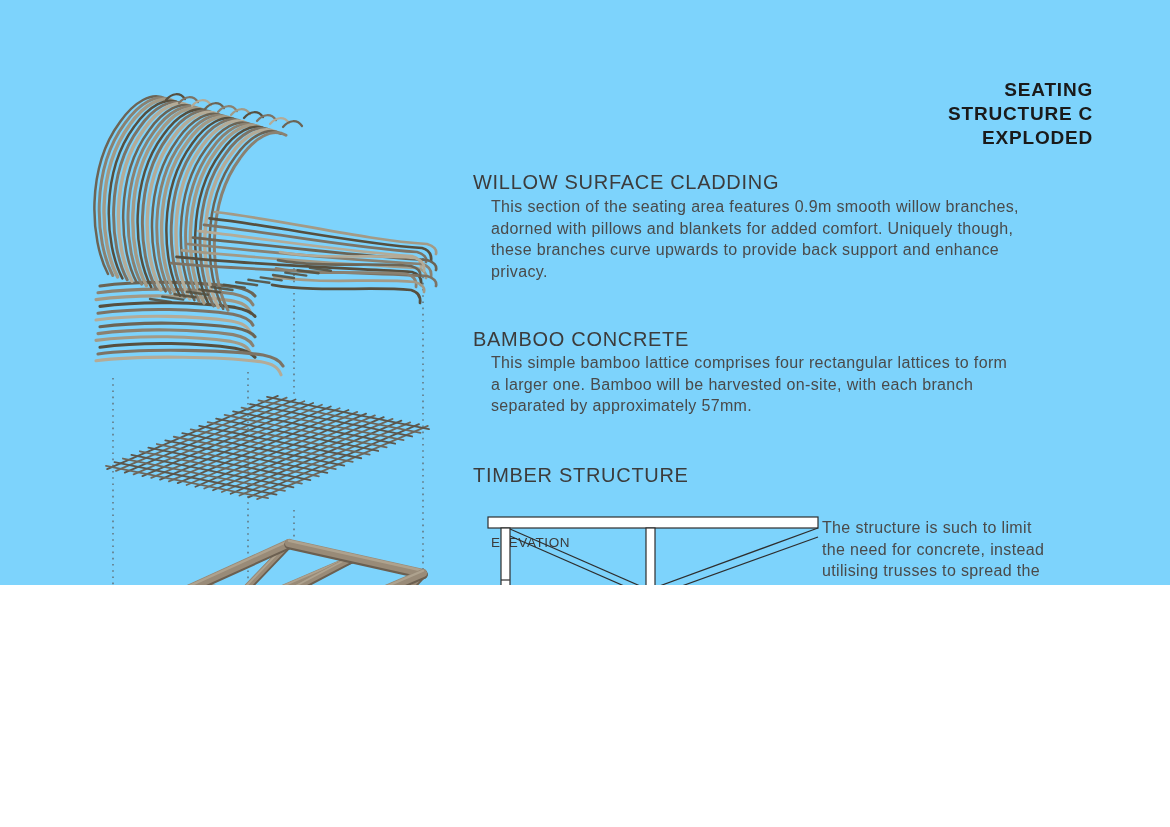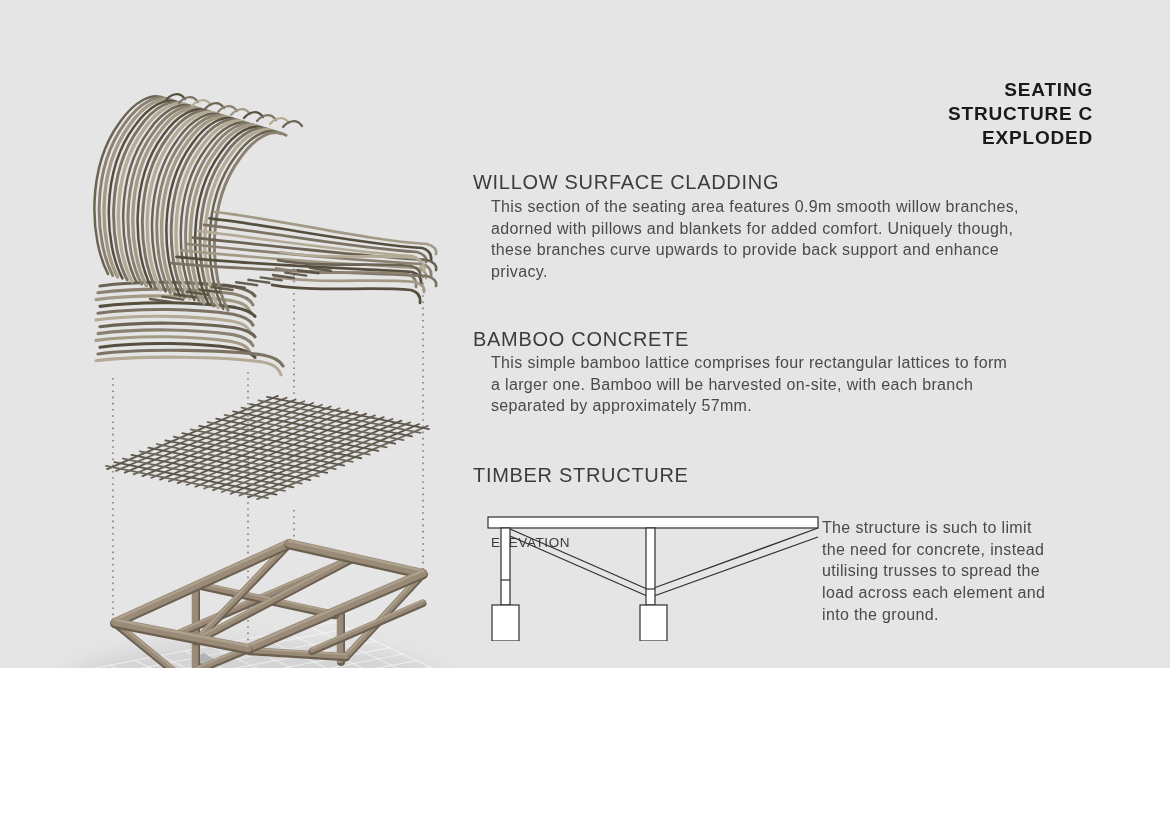--- a/index.html
+++ b/index.html
@@ -1,16 +1,16 @@
 <!DOCTYPE html>
 <html><head>
 <meta charset="utf-8">
 <style>
   html,body{margin:0;padding:0;background:#ffffff;}
-  .page{position:relative;width:1170px;height:668px;background:#e5e5e5;
+  .page{position:relative;width:1170px;height:585px;background:#7dd3fc;
         font-family:"Liberation Sans",sans-serif;overflow:hidden;}
   .title{position:absolute;top:78px;right:77px;text-align:right;font-size:19px;
          font-weight:700;line-height:24px;letter-spacing:.8px;color:#1a1a1a;white-space:pre-line;}
   .sec-h{position:absolute;font-size:20px;letter-spacing:.7px;color:#3c3c3c;font-weight:500;}
   .sec-b{position:absolute;font-size:16px;line-height:21.7px;color:#4a4a4a;
          white-space:pre-line;letter-spacing:.35px;}
   .sub-h{position:absolute;font-size:13.5px;letter-spacing:.6px;color:#3c3c3c;font-weight:500;margin-top:44px;}
   svg{position:absolute;display:block;}
   .elev rect{fill:#ffffff;stroke:#2e2e2e;stroke-width:1.2;}
   .elev line{stroke:#2e2e2e;stroke-width:1.2;fill:none;}

